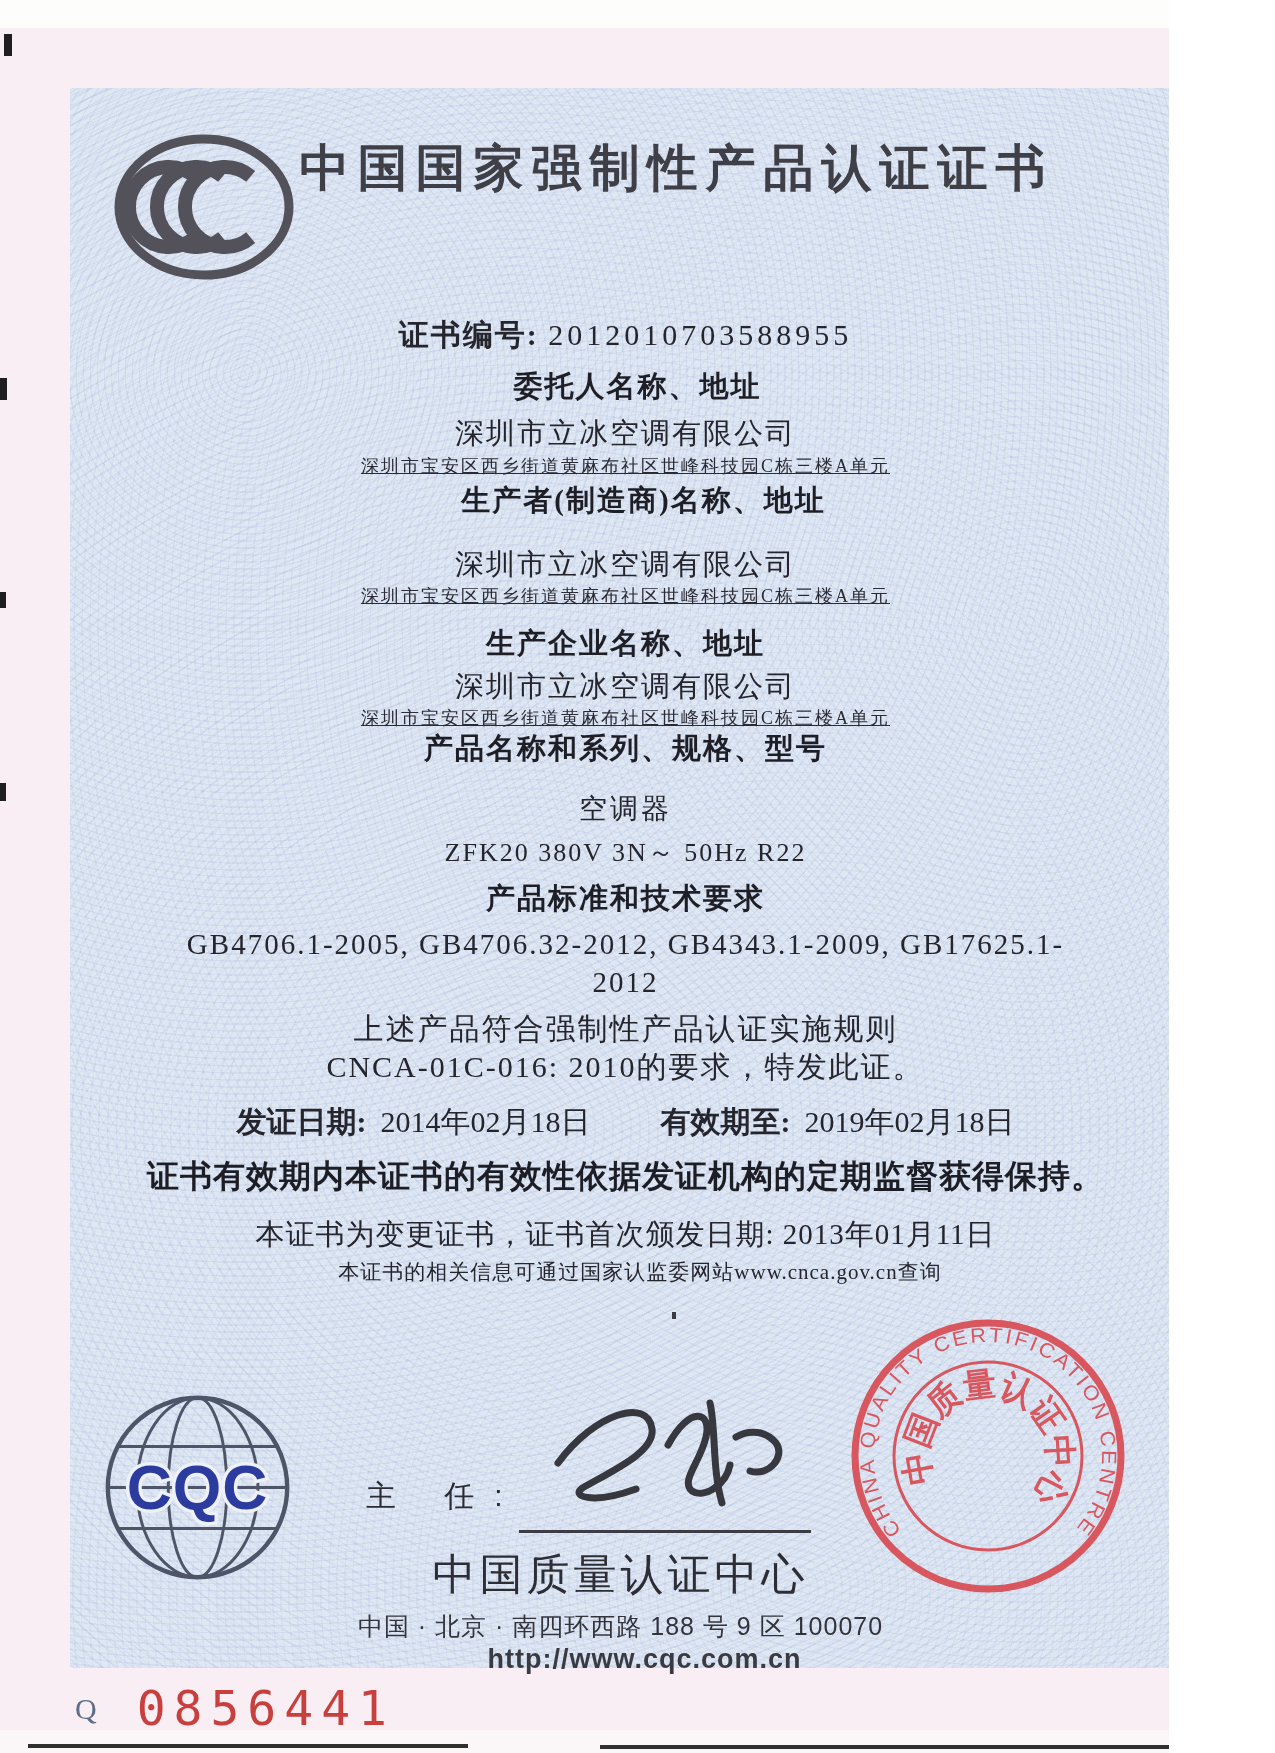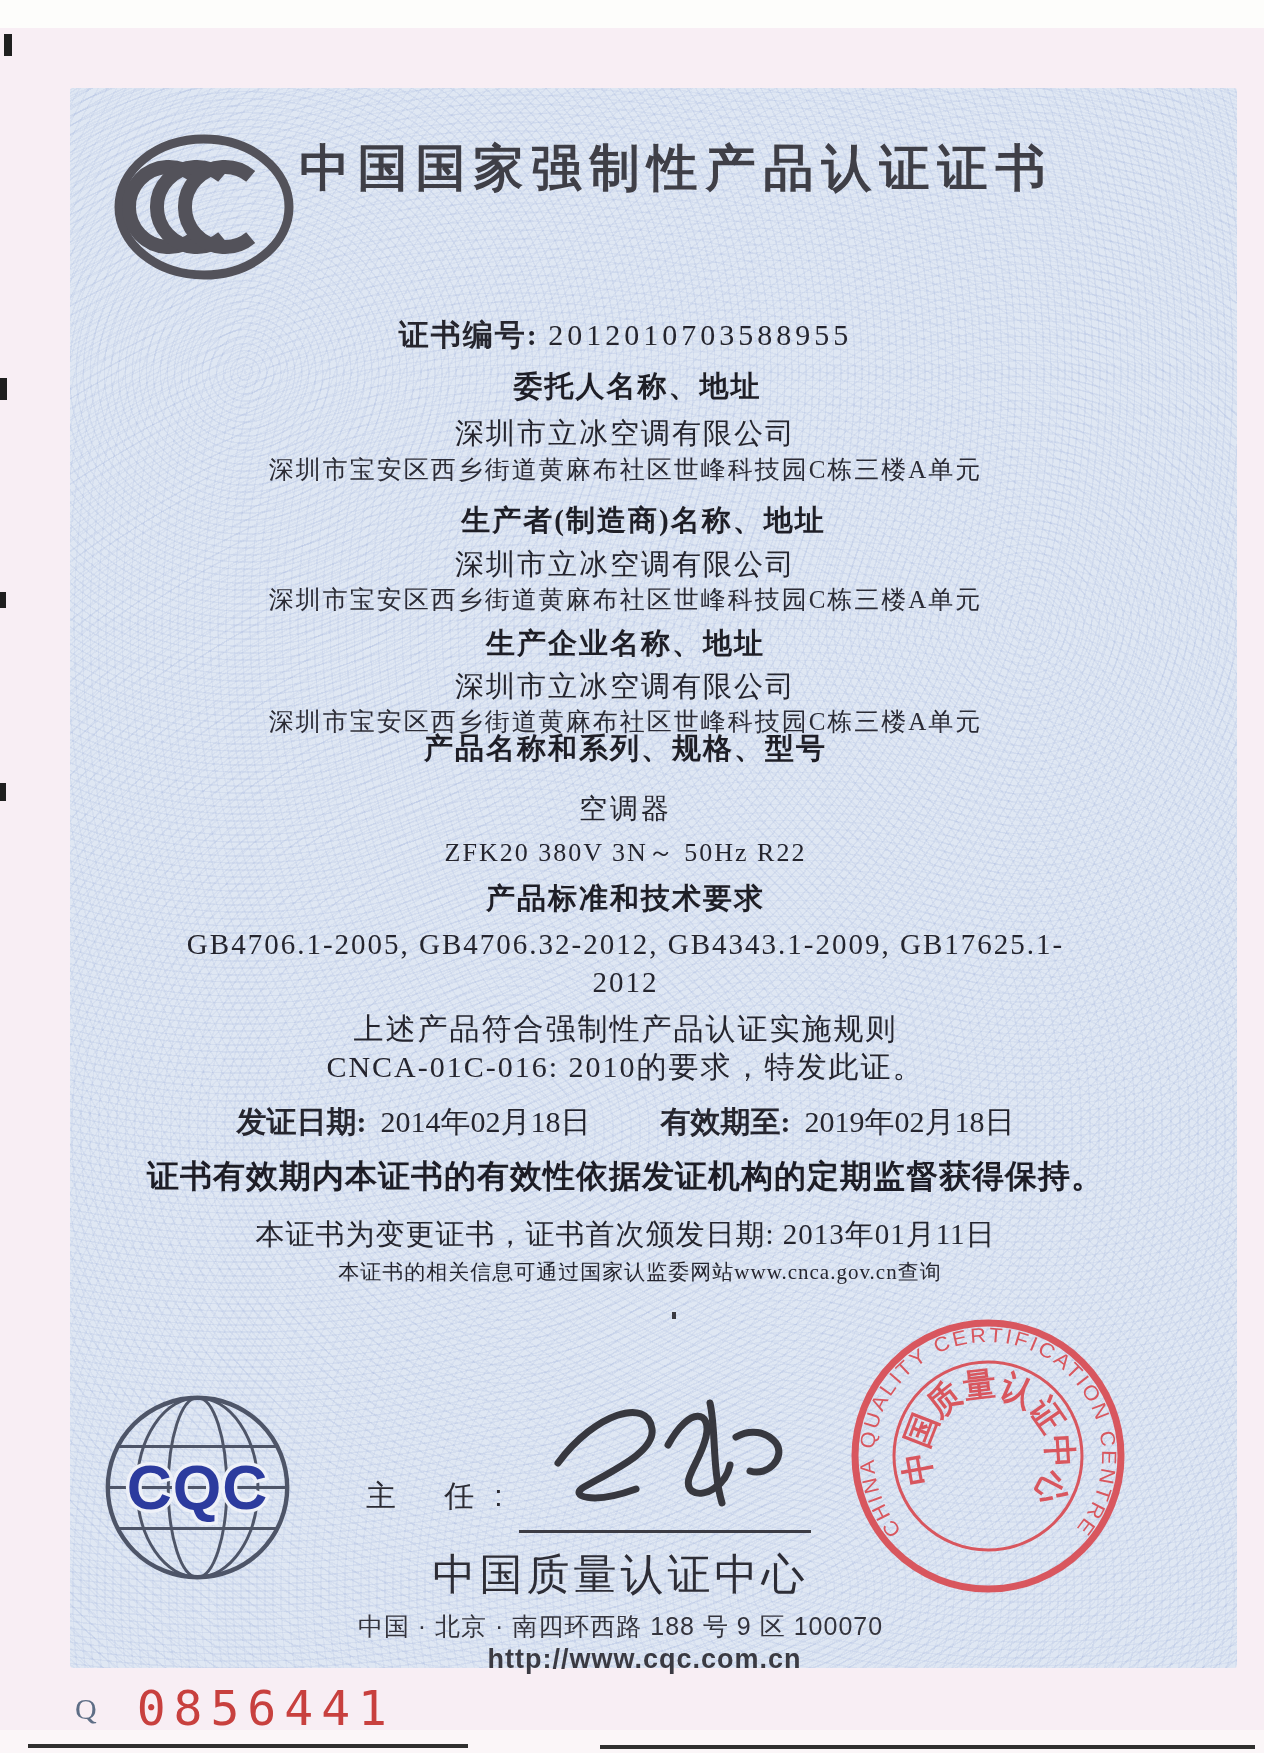--- a/index.html
+++ b/index.html
@@ -1,37 +1,37 @@
 <!DOCTYPE html>
 <html><head>
 <meta charset="utf-8">
 <style>
   html,body{margin:0;padding:0;}
-  .page{position:relative;width:1264px;height:1753px;background:#f8eef4;overflow:hidden;
+  .page{position:relative;width:1169px;height:1753px;background:#f8eef4;overflow:hidden;
         font-family:"Liberation Serif","DejaVu Serif",serif;}
   .top-strip{position:absolute;left:0;top:0;width:1275px;height:28px;background:#fdfdfb;}
   .bottom-strip{position:absolute;left:0;top:1730px;width:1275px;height:23px;background:#fbf6f8;}
   
   .cert-area{position:absolute;left:70px;top:88px;width:1167px;height:1580px;
     background-color:#dfe7f3;
     background-image:
       repeating-radial-gradient(circle at 15% 18%, rgba(110,135,200,.10) 0 1.5px, rgba(255,255,255,0) 1.5px 7px),
       repeating-radial-gradient(circle at 82% 34%, rgba(110,135,200,.08) 0 1.5px, rgba(255,255,255,0) 1.5px 8px),
       repeating-radial-gradient(circle at 38% 66%, rgba(110,135,200,.08) 0 1.5px, rgba(255,255,255,0) 1.5px 9px),
       repeating-radial-gradient(circle at 62% 95%, rgba(110,135,200,.07) 0 1.5px, rgba(255,255,255,0) 1.5px 8px);
     border-radius:3px;}
   .cline{position:absolute;left:0;right:56px;text-align:center;color:#25252e;
          white-space:nowrap;line-height:1.15;}
   .b{font-weight:700;}
   .title{left:46px;right:0;top:52px;font-size:50px;letter-spacing:8px;font-weight:700;color:#3f3f47;}
   .certnum{top:210px;font-size:30px;letter-spacing:2px;margin-top:20px;}
   .certnum .val{letter-spacing:4px;}
   .heading{font-size:29px;font-weight:700;color:#1e1e26;letter-spacing:2px;}
   .name{font-size:29px;letter-spacing:2px;}
-  .addr{font-size:25px;letter-spacing:2px;color:#2b2b35;}
+  .addr{font-size:18px;letter-spacing:2px;color:#2b2b35;text-decoration:underline;}
   .mid{font-size:28px;letter-spacing:3px;}
   .model{font-size:26px;letter-spacing:2px;}
   .gb{font-size:29px;letter-spacing:2px;}
   .stmt{font-size:30px;letter-spacing:2px;}
   .dates{top:1017px;font-size:30px;}
   .dates .lbl{font-weight:700;margin-right:14px;}
   .dates .gapspan{display:inline-block;width:70px;}
   .validity{top:1070px;font-size:32px;font-weight:700;letter-spacing:1px;color:#1d1d26;}
   .change{top:1130px;font-size:29px;letter-spacing:1px;}
   .query{top:1172px;font-size:21px;letter-spacing:1px;padding-left:29px;}
@@ -79,21 +79,21 @@
 
     <div class="cline certnum" style="top:210px;">
       <span class="b">证书编号:</span>
       <span class="val">2012010703588955</span>
     </div>
 
     <div class="cline heading" style="top:282px;padding-left:24px;">委托人名称、地址</div>
     <div class="cline name" style="top:329px;">深圳市立冰空调有限公司</div>
     <div class="cline addr" style="top:368px;">深圳市宝安区西乡街道黄麻布社区世峰科技园C栋三楼A单元</div>
 
-    <div class="cline heading" style="top:416px;padding-left:36px;">生产者(制造商)名称、地址</div>
+    <div class="cline heading" style="top:396px;padding-left:36px;">生产者(制造商)名称、地址</div>
     <div class="cline name" style="top:460px;">深圳市立冰空调有限公司</div>
     <div class="cline addr" style="top:498px;">深圳市宝安区西乡街道黄麻布社区世峰科技园C栋三楼A单元</div>
 
     <div class="cline heading" style="top:539px;">生产企业名称、地址</div>
     <div class="cline name" style="top:582px;">深圳市立冰空调有限公司</div>
     <div class="cline addr" style="top:620px;">深圳市宝安区西乡街道黄麻布社区世峰科技园C栋三楼A单元</div>
 
     <div class="cline heading" style="top:644px;">产品名称和系列、规格、型号</div>
     <div class="cline mid" style="top:705px;">空调器</div>
     <div class="cline model" style="top:750px;">ZFK20 380V 3N～ 50Hz R22</div>

